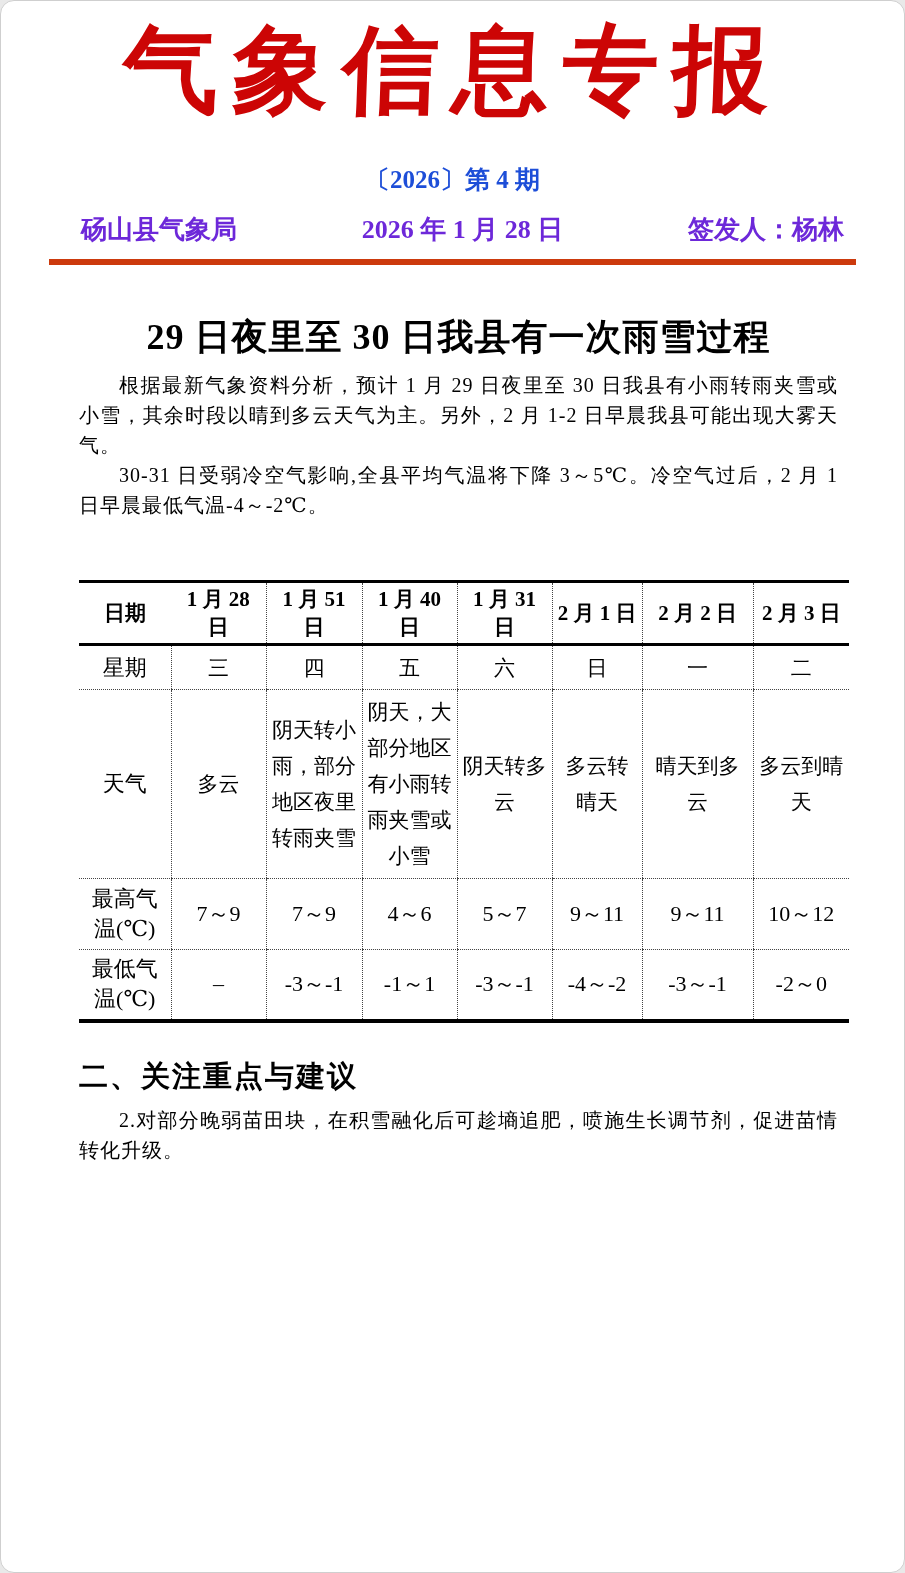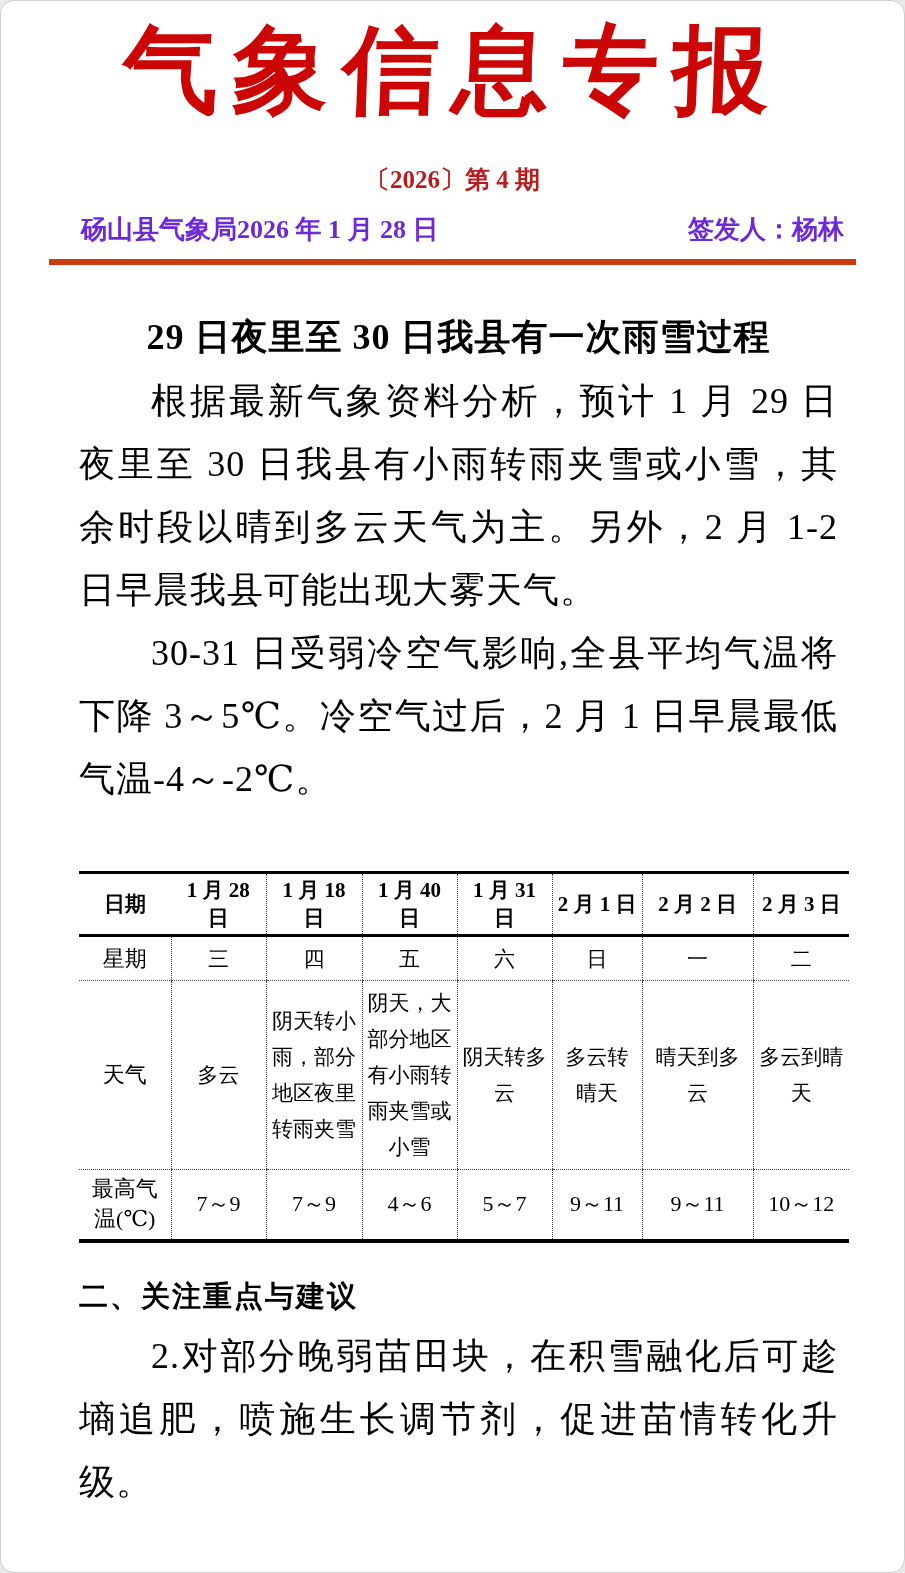--- a/index.html
+++ b/index.html
@@ -11,43 +11,43 @@
   }
   
   .masthead {
     margin-top:14px; text-align:center;
     font-size:96px; line-height:112px; font-weight:bold;
     color:#CC0505; letter-spacing:14px;
     transform:skewX(-2deg);
   }
   .issue-line {
     margin-top:36px; text-align:center;
-    font-size:25px; font-weight:bold; color:#b91c1c;
+    font-size:25px; font-weight:bold; color:#1d4ed8;
   }
   .info-row {
     margin:16px 58px 0 58px; display:flex; align-items:center;
     font-size:26px; font-weight:bold; color:#6d28d9;
   }
   .info-row .org { flex:0 0 auto; margin-left:22px; }
-  .info-row .date { flex:1 1 auto; }
+  .info-row .date { flex:1 1 auto; text-align:center; }
   .info-row .signer { flex:0 0 auto; margin-right:2px; }
   .red-rule { margin:12px 48px 0 48px; height:6px; background:#CC3A0D; }
   
   .article { padding:0 66px 0 78px; }
   .article-title {
     margin-top:48px; text-align:center;
     font-size:36px; font-weight:bold; letter-spacing:1px;
   }
   .sec-heading {
     margin-top:40px; font-size:29px; font-weight:bold;
     font-family:"Liberation Sans","DejaVu Sans",sans-serif;
     letter-spacing:2px;
   }
   .para {
-    font-size:36px; line-height:63px; text-indent:2em;
+    font-size:20px; line-height:30px; text-indent:2em;
     text-align:justify; letter-spacing:1px;
   }
   .sec1-paras { margin-top:8px; }
   .sec2-paras { margin-top:8px; }
   
   table.forecast {
     width:770px; margin:60px auto 0 auto; border-collapse:collapse;
     table-layout:fixed;
     border-top:3px solid #000; border-bottom:4px solid #000;
     text-align:center; font-size:21px;
@@ -101,21 +101,21 @@
           <col style="width:95px">
         <col style="width:95px">
           <col style="width:90px">
           <col style="width:111px">
           <col style="width:96px">
       </colgroup>
       <tbody>
           <tr class="r-date">
         <th>日期</th>
         <td>1 月 28 日</td>
-        <td>1 月 18 日</td>
+        <td>1 月 51 日</td>
         <td>1 月 40 日</td>
         <td>1 月 31 日</td>
         <td>2 月 1 日</td>
         <td>2 月 2 日</td>
         <td>2 月 3 日</td>
       </tr>
       <tr class="r-week">
         <td class="lbl">星期</td>
         <td>三</td>
         <td>四</td>
@@ -138,20 +138,30 @@
       <tr class="r-high">
         <td class="lbl">最高气温(℃)</td>
         <td>7～9</td>
         <td>7～9</td>
         <td>4～6</td>
         <td>5～7</td>
         <td>9～11</td>
         <td>9～11</td>
         <td>10～12</td>
       </tr>
+      <tr class="r-low">
+        <td class="lbl">最低气温(℃)</td>
+        <td>–</td>
+        <td>-3～-1</td>
+        <td>-1～1</td>
+        <td>-3～-1</td>
+        <td>-4～-2</td>
+        <td>-3～-1</td>
+        <td>-2～0</td>
+      </tr>
     </tbody>
       </table>
 
     <div class="sec-heading sec2-heading">二、关注重点与建议</div>
     <div class="sec2-paras">
       <p class="para">2.对部分晚弱苗田块，在积雪融化后可趁墒追肥，喷施生长调节剂，促进苗情转化升级。</p>
 
     </div>
 
   </div>

